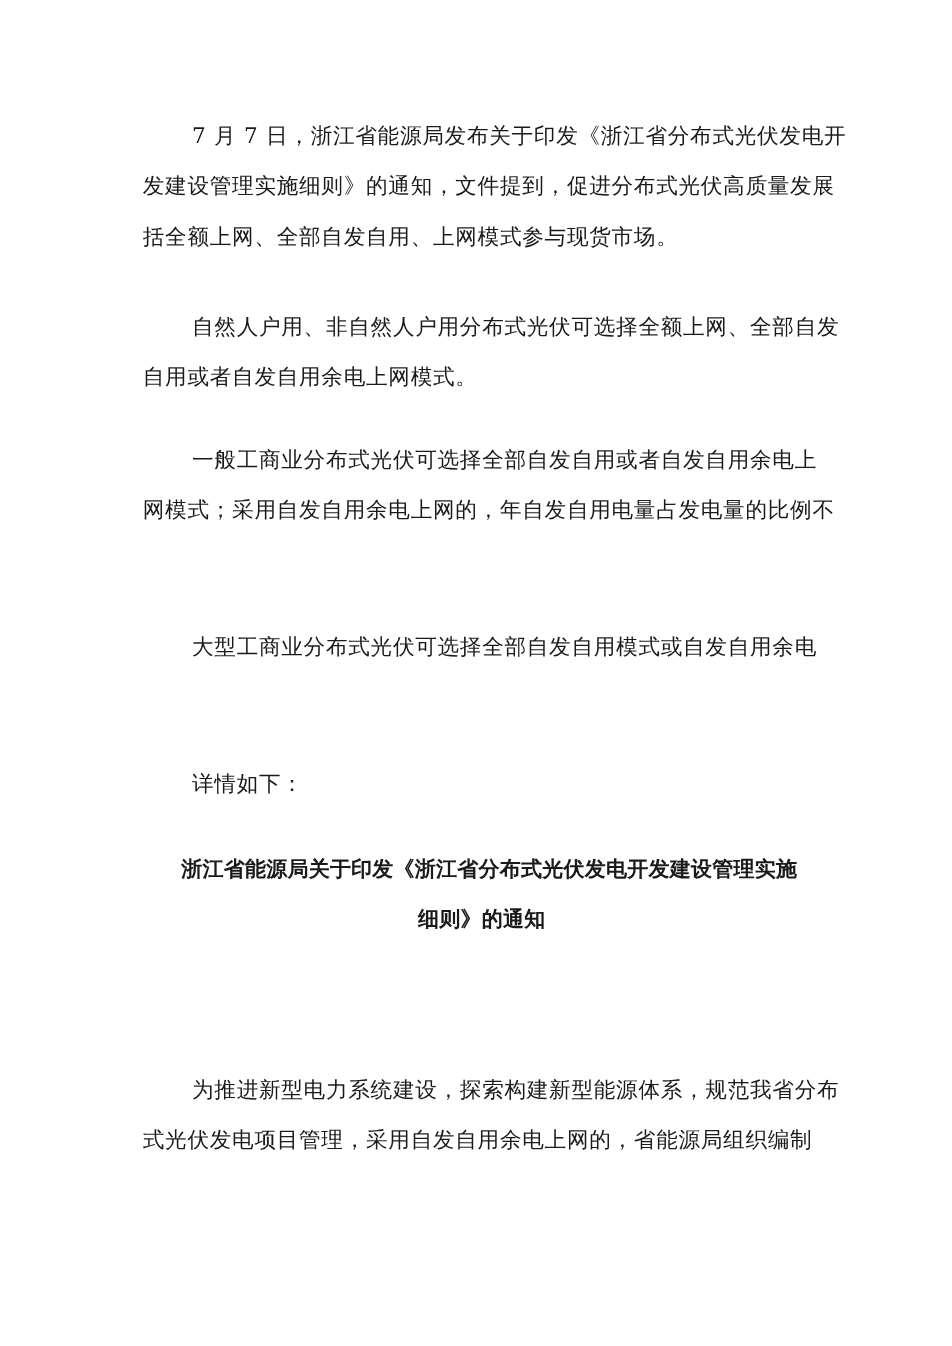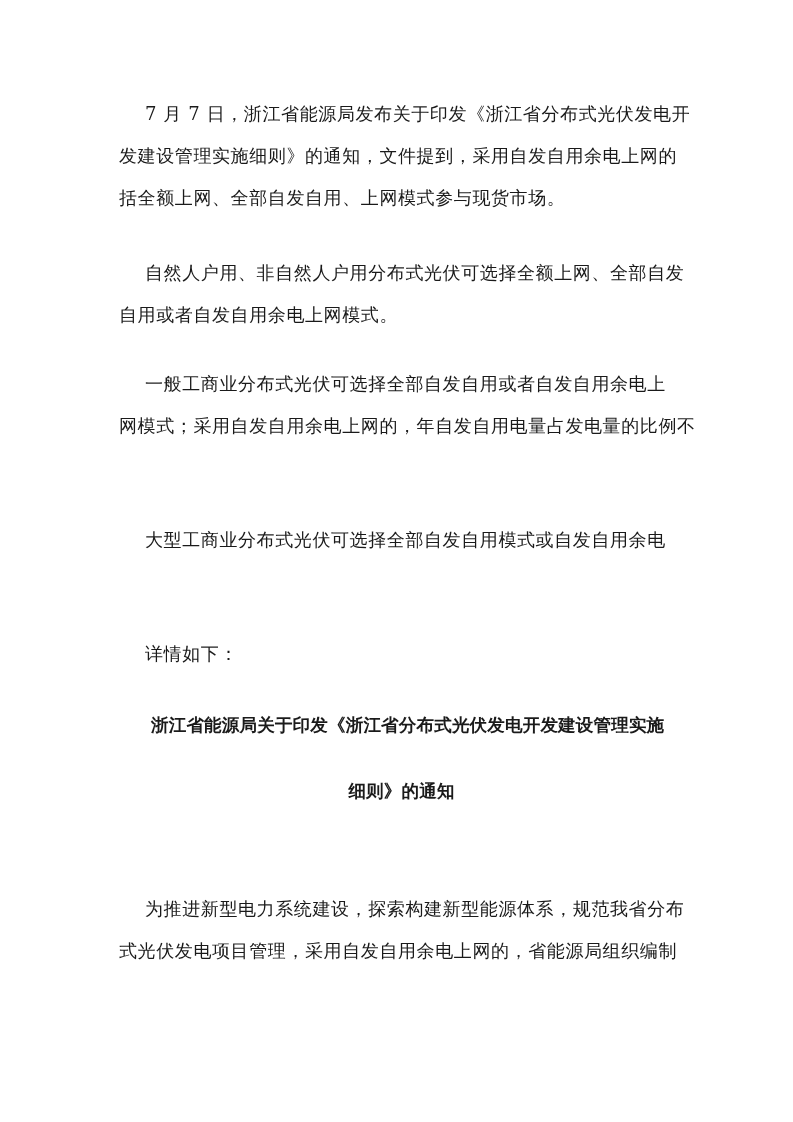--- a/index.html
+++ b/index.html
@@ -1,32 +1,32 @@
 <!DOCTYPE html>
 <html><head>
 <meta charset="utf-8">
 <style>
   html, body { margin: 0; padding: 0; background: #ffffff; }
   body { width: 793px; height: 1122px; position: relative; overflow: hidden;
          font-family: "DejaVu Serif", "Liberation Serif", serif; color: #111; }
   .page { position: absolute; left: 0; top: 0; width: 793px; height: 1122px; background: #fff; }
   .line { position: absolute; left: 119px; width: 560px; font-size: 18px; line-height: 22px;
           white-space: nowrap; letter-spacing: 0.6px; color: #1a1a1a; }
-  .indent { left: 145px; }
+  .indent { left: 160px; }
   .title { font-family: "DejaVu Sans", "Liberation Sans", sans-serif; font-weight: bold;
            font-size: 17.5px; letter-spacing: 0.2px; left: 151px; }
-  .title.center { left: 0; width: 793px; text-align: center; padding-left: 10px; box-sizing: border-box; margin-top: 24px; }
+  .title.center { left: 0; width: 793px; text-align: center; padding-left: 10px; box-sizing: border-box; }
 </style>
 </head>
 <body>
 
 <div class="page">
 
   <div class="line indent" style="top:103px">7 月 7 日，浙江省能源局发布关于印发《浙江省分布式光伏发电开</div>
-  <div class="line" style="top:145px">发建设管理实施细则》的通知，文件提到，采用自发自用余电上网的</div>
+  <div class="line" style="top:145px">发建设管理实施细则》的通知，文件提到，促进分布式光伏高质量发展</div>
   <div class="line" style="top:187px">括全额上网、全部自发自用、上网模式参与现货市场。</div>
 
   <div class="line indent" style="top:262px">自然人户用、非自然人户用分布式光伏可选择全额上网、全部自发</div>
   <div class="line" style="top:304px">自用或者自发自用余电上网模式。</div>
 
   <div class="line indent" style="top:373px">一般工商业分布式光伏可选择全部自发自用或者自发自用余电上</div>
   <div class="line" style="top:415px">网模式；采用自发自用余电上网的，年自发自用电量占发电量的比例不</div>
 
   <div class="line indent" style="top:529px">大型工商业分布式光伏可选择全部自发自用模式或自发自用余电</div>
 

